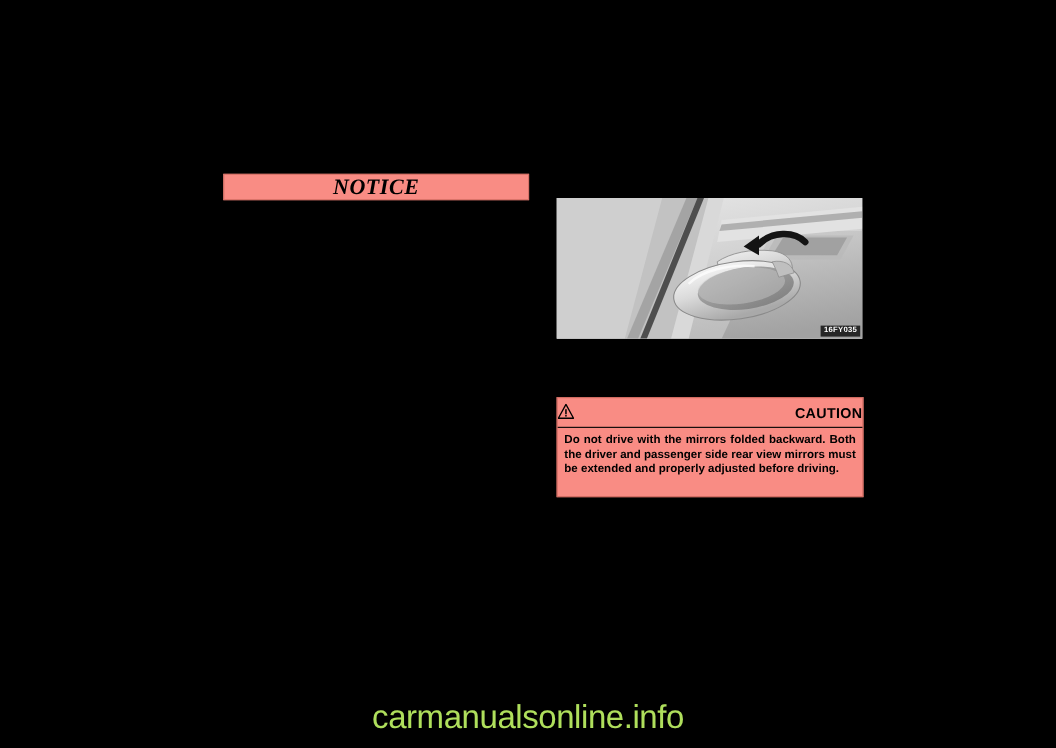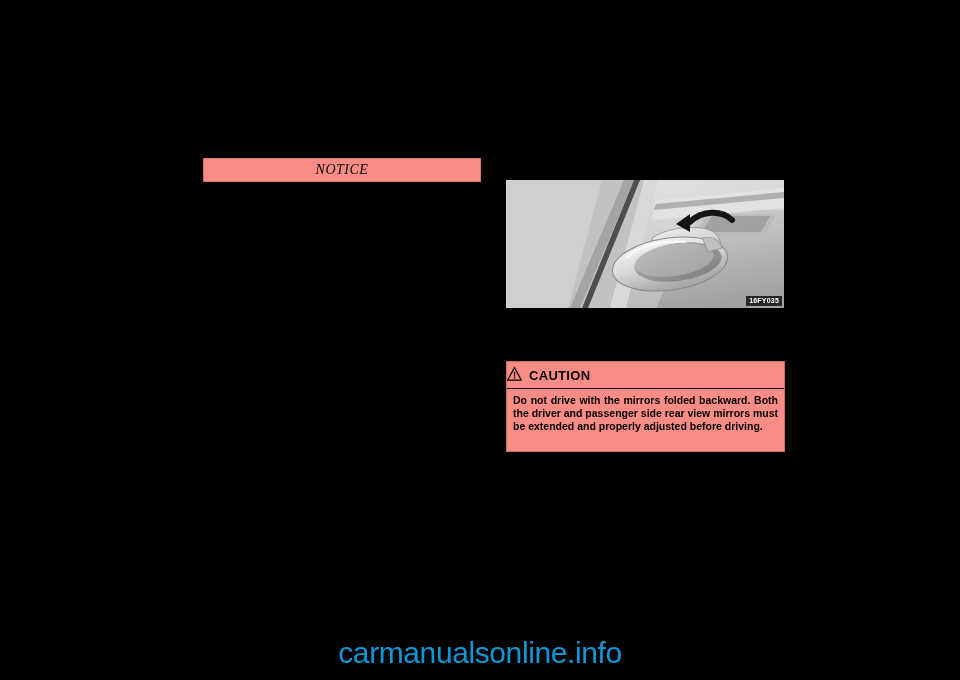--- a/index.html
+++ b/index.html
@@ -34,22 +34,22 @@
     background: #f98c84;
     border: 1px solid #d77268;
     box-sizing: border-box;
     display: flex;
     align-items: center;
     justify-content: center;
   }
   .notice-label {
     font-family: "Liberation Serif", serif;
     font-style: italic;
-    font-weight: normal;
-    font-size: 14px;
+    font-weight: bold;
+    font-size: 20px;
     color: #000000;
     letter-spacing: 0.5px;
   }
 
   
   .figure {
     position: absolute;
     left: 506px;
     top: 180px;
     width: 278px;
@@ -80,21 +80,21 @@
     top: 361px;
     width: 279px;
     background: #f98c84;
     border: 1px solid #cf6a60;
     box-sizing: border-box;
   }
   .caution-head {
     height: 26px;
     display: flex;
     align-items: center;
-    justify-content: flex-start;
+    justify-content: space-between;
     gap: 7px;
     border-bottom: 1px solid #000000;
   }
   .warn-tri {
     position: relative;
     top: 1px;
   }
   .caution-title {
     font-family: "Liberation Sans", sans-serif;
     font-weight: bold;
@@ -117,21 +117,21 @@
   .watermark {
     position: absolute;
     left: 0;
     top: 636px;
     width: 960px;
     text-align: center;
     font-family: "Liberation Sans", sans-serif;
     font-size: 30px;
     font-weight: 500;
     letter-spacing: -0.4px;
-    color: #0ea5e9;
+    color: #bef264;
     opacity: 0.92;
     white-space: nowrap;
   }
 </style>
 </head>
 <body>
 
 <div class="page">
 
   <div class="notice-box">

